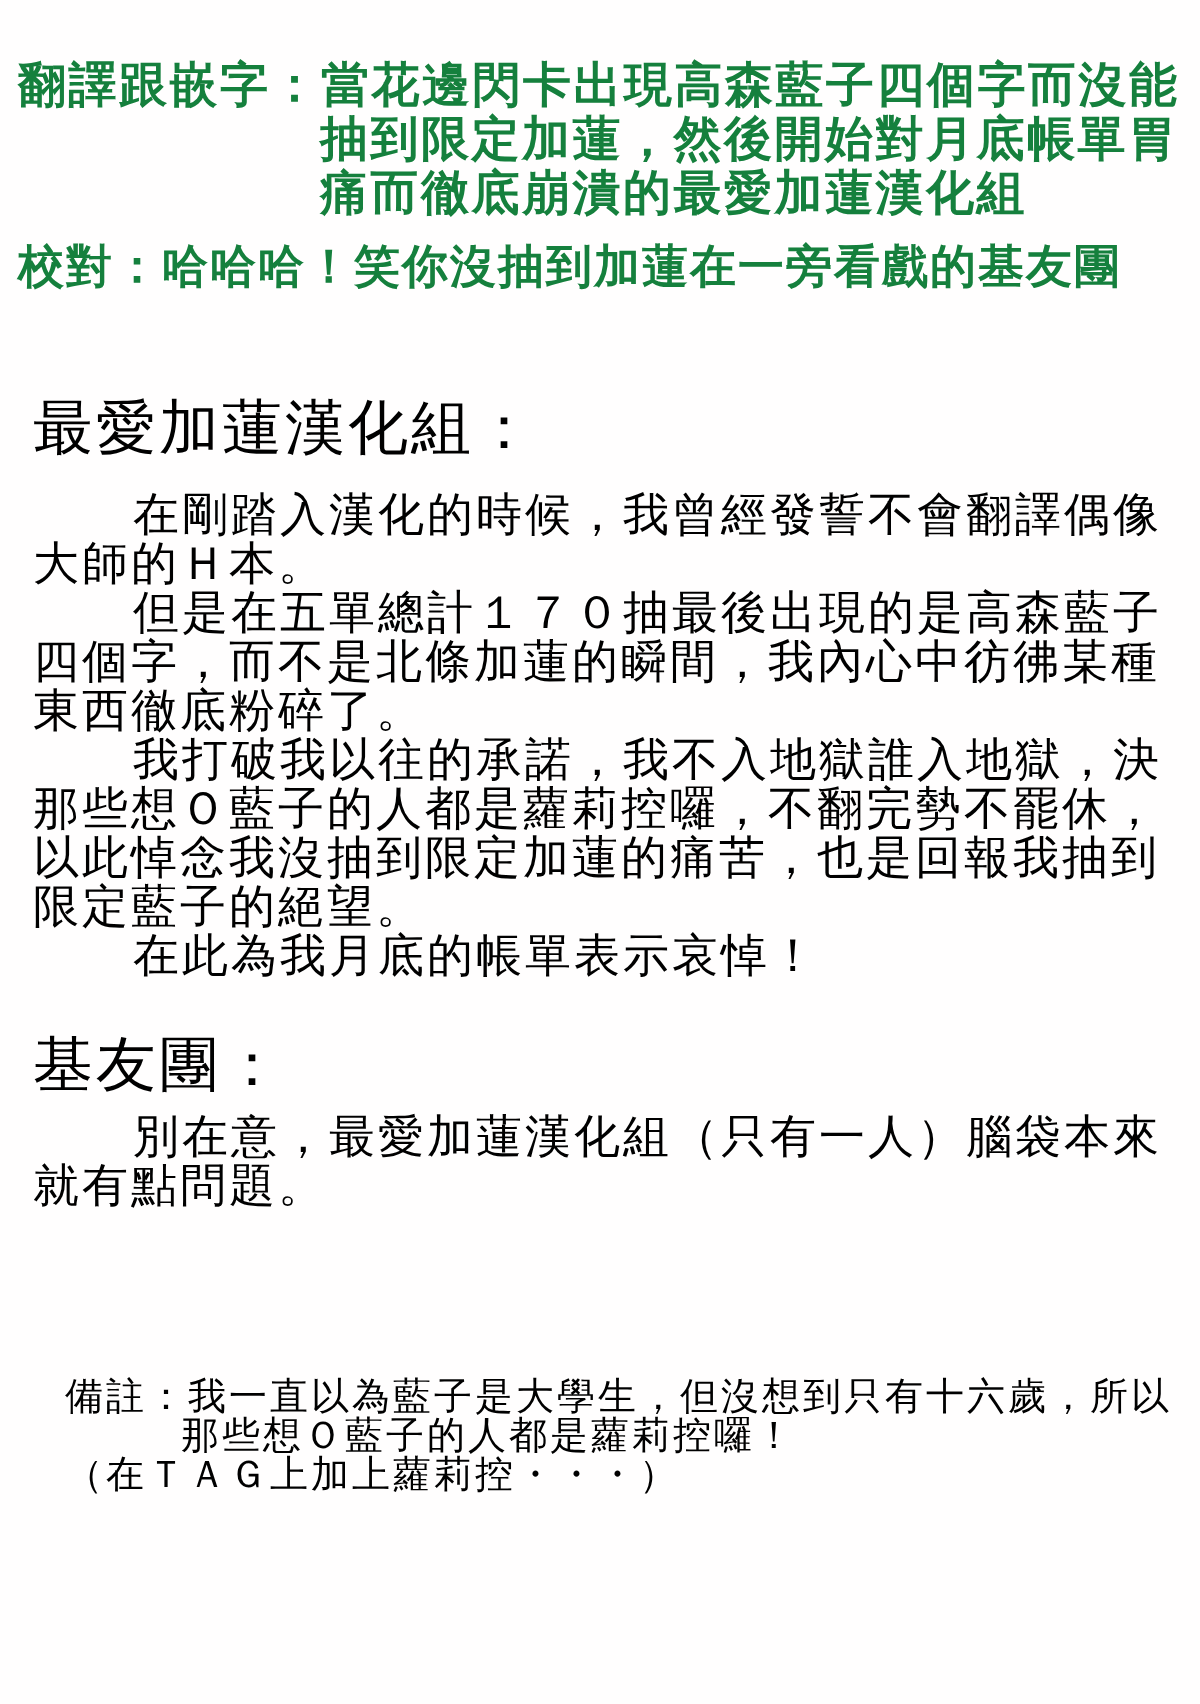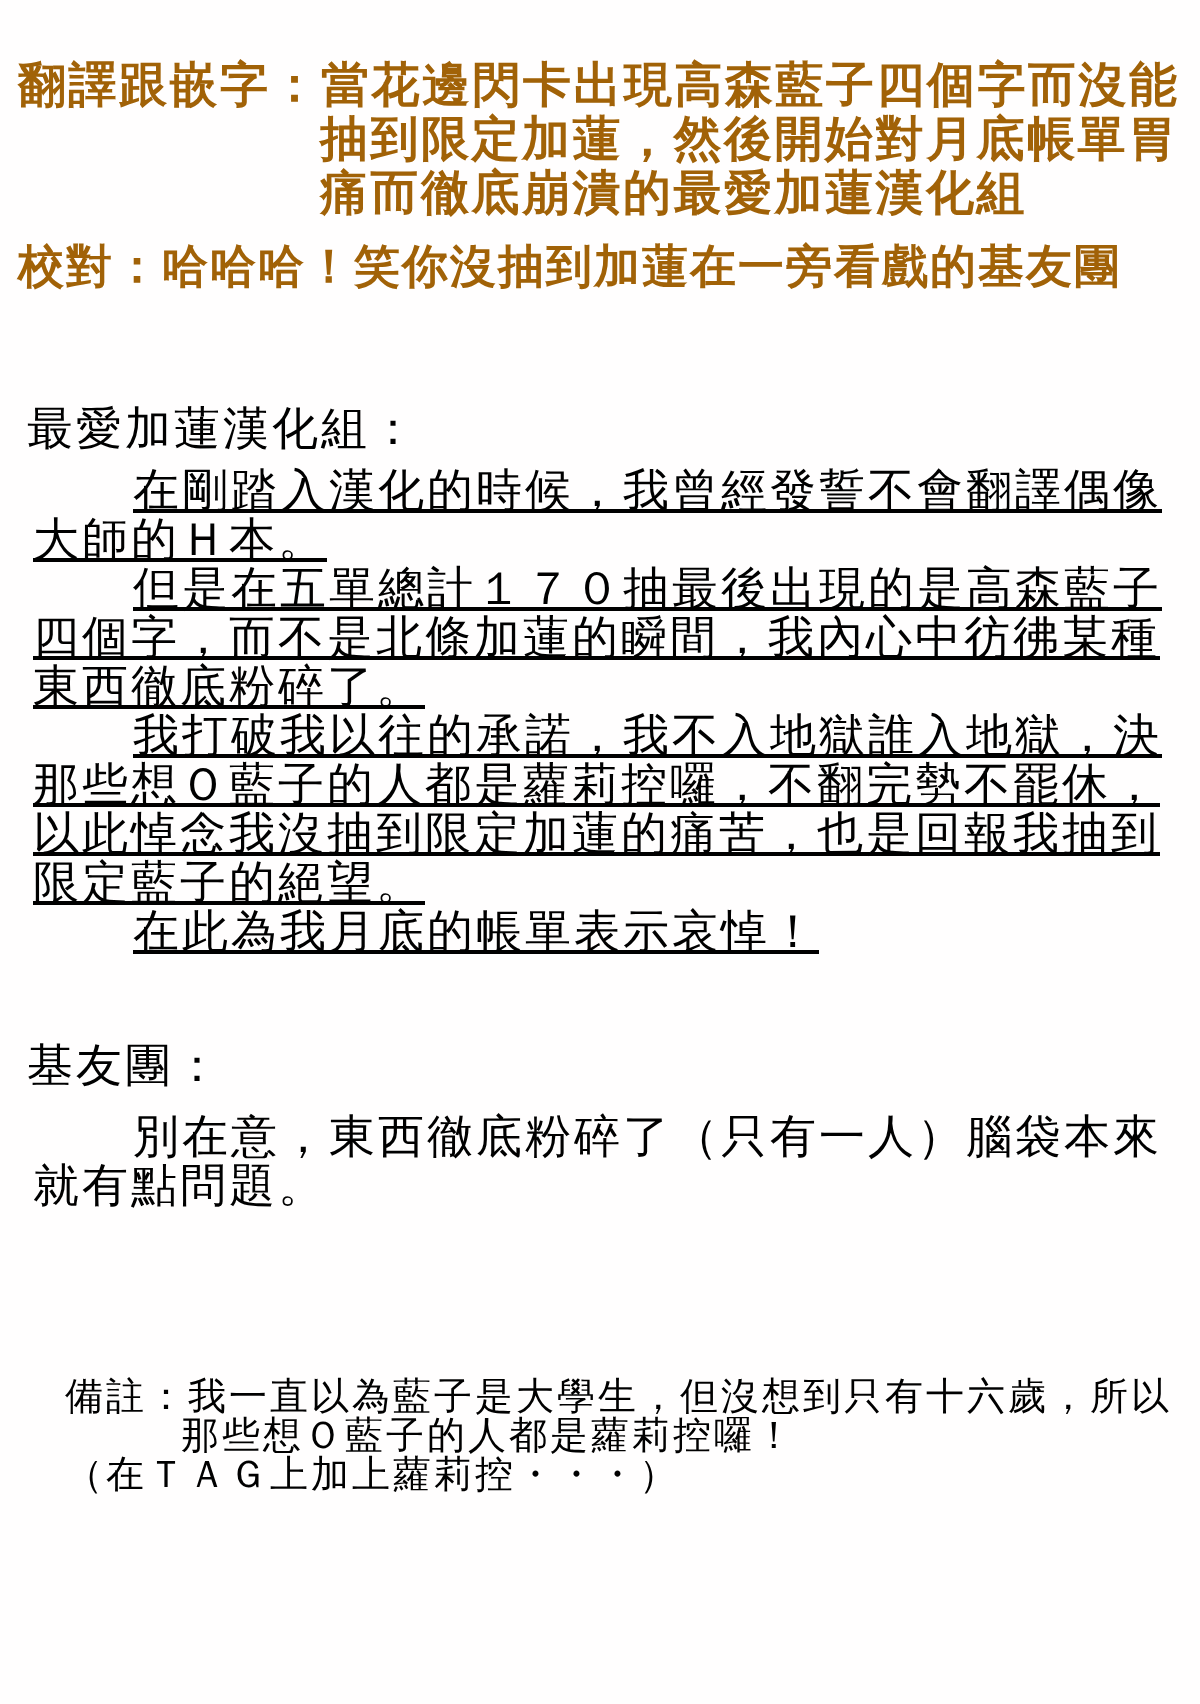--- a/index.html
+++ b/index.html
@@ -6,42 +6,42 @@
   .page {
     position:relative;
     width:1200px; height:1704px;
     background:#fffefe;
     overflow:hidden;
     font-family:"Liberation Serif","DejaVu Serif",serif;
     color:#000000;
   }
   .line { white-space:nowrap; }
   
-  .red { color:#a16207; font-weight:bold; }
+  .red { color:#15803d; font-weight:bold; }
   .translator-block {
     position:absolute; left:18px; top:58px;
     font-size:48px; line-height:54px; letter-spacing:2.5px;
   }
   .red-cont { margin-left:302px; }
   .proof-block {
     position:absolute; left:18px; top:240px;
     font-size:46px; line-height:54px; letter-spacing:2px;
   }
   
   .sec-heading {
-    position:absolute; left:27px;
-    font-size:46px; line-height:49px; letter-spacing:3px;
+    position:absolute; left:33px;
+    font-size:60px; line-height:49px; letter-spacing:3px;
   }
   .heading-1 { top:404px; }
   .heading-2 { top:1041px; }
   .body-block {
     position:absolute; left:33px; width:1160px;
     font-size:46px; line-height:49px; letter-spacing:3px;
   }
-  .body-1 { top:466px;text-decoration:underline; }
+  .body-1 { top:490px; }
   .body-2 { top:1112px; }
   .ind { text-indent:100px; }
   
   .note-block {
     position:absolute; left:65px; top:1377px;
     font-size:38px; line-height:39px; letter-spacing:3px;
   }
   .note-ind  { margin-left:116px; }
   .note-ind2 { }
 </style>
@@ -71,21 +71,21 @@
     <div class="line ind">我打破我以往的承諾，我不入地獄誰入地獄，決</div>
     <div class="line">那些想Ｏ藍子的人都是蘿莉控囉，不翻完勢不罷休，</div>
     <div class="line">以此悼念我沒抽到限定加蓮的痛苦，也是回報我抽到</div>
     <div class="line">限定藍子的絕望。</div>
     <div class="line ind">在此為我月底的帳單表示哀悼！</div>
   </div>
 
   <div class="sec-heading heading-2 line">基友團：</div>
 
   <div class="body-block body-2">
-    <div class="line ind">別在意，東西徹底粉碎了（只有一人）腦袋本來</div>
+    <div class="line ind">別在意，最愛加蓮漢化組（只有一人）腦袋本來</div>
     <div class="line">就有點問題。</div>
   </div>
 
   <div class="note-block">
     <div class="line">備註：我一直以為藍子是大學生，但沒想到只有十六歲，所以</div>
     <div class="line note-ind">那些想Ｏ藍子的人都是蘿莉控囉！</div>
     <div class="line note-ind2">（在ＴＡＧ上加上蘿莉控・・・）</div>
   </div>
 
 </div>

